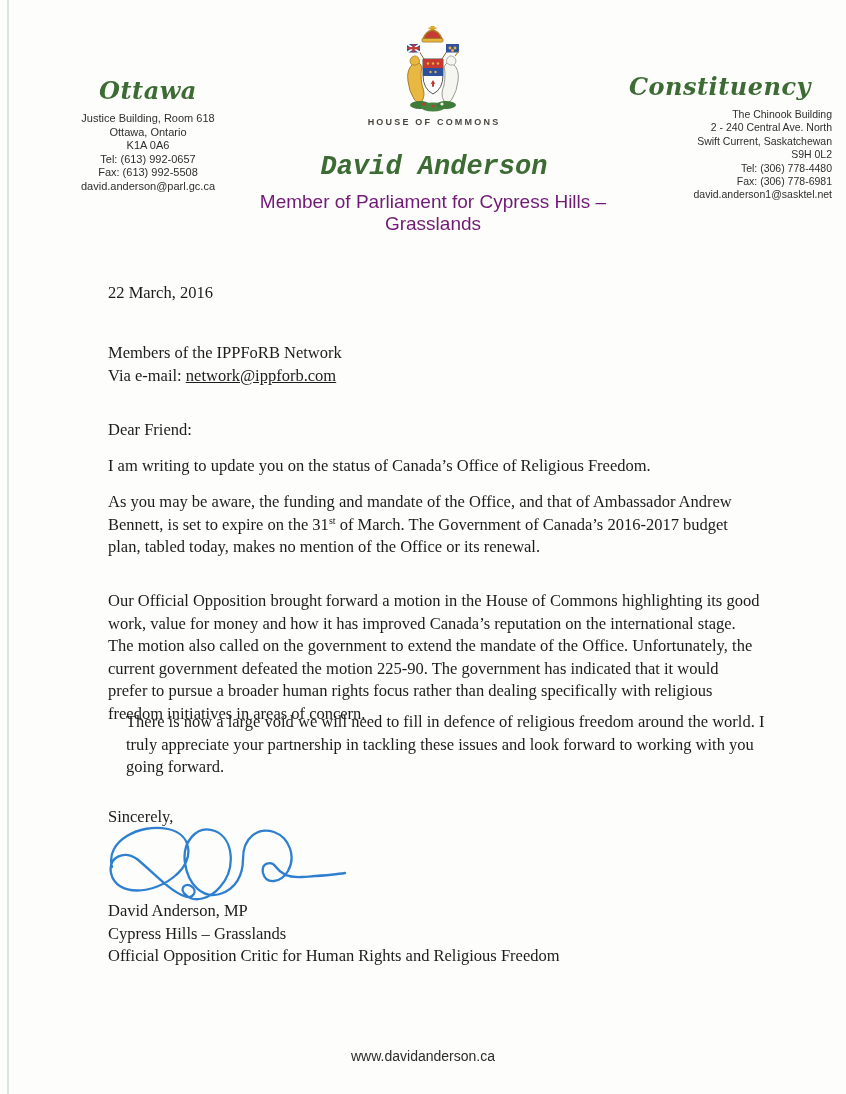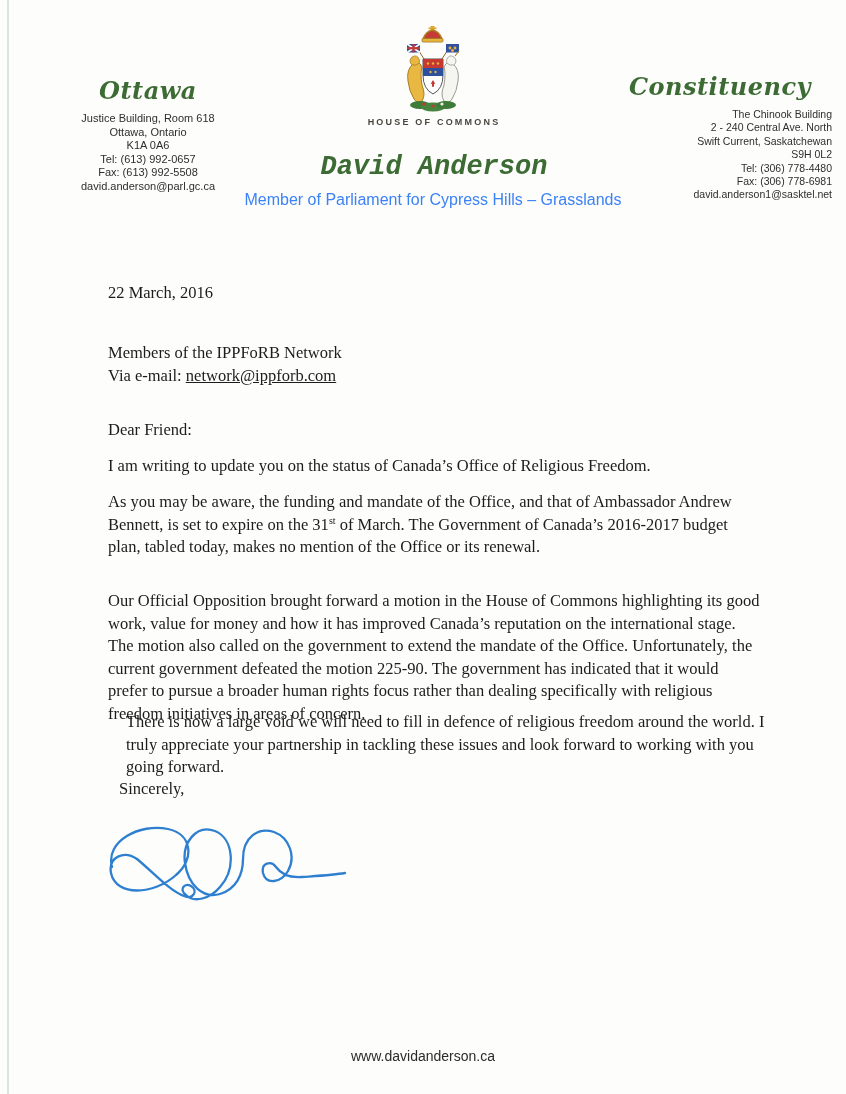--- a/index.html
+++ b/index.html
@@ -32,36 +32,36 @@
     font-family:"Liberation Sans", sans-serif; font-size:9px; font-weight:bold;
     letter-spacing:2.2px; color:#4a463e;
   }
   .mp-name {
     position:absolute; left:284px; top:152px; width:300px; text-align:center;
     font-family:Liberation Mono, monospace; font-style:italic; font-weight:bold;
     font-size:27px; color:#3c6b33;
   }
   .mp-role {
     position:absolute; left:213px; top:191px; width:440px; text-align:center;
-    font-family:"Liberation Sans", sans-serif; font-size:16px; color:#3b82f6;
+    font-family:"Liberation Sans", sans-serif; font-size:19px; color:#701a75;
   }
 
   
   .b {
     position:absolute; left:108px; width:652px;
     font-size:16.5px; line-height:22.6px; color:#1c1c1c;
   }
   .date        { top:282px; }
   .recipient   { top:342px; }
   .salutation  { top:419px; }
   .para1       { top:455px; }
   .para2       { top:491px; }
   .para3       { top:590px; }
   .para4       { top:711px;margin-left:18px; }
-  .closing     { top:778px;margin-left:11px; }
+  .closing     { top:806px; }
   .signer      { top:900px; }
   .email-link  { text-decoration:underline; }
   sup { font-size:10px; line-height:0; }
 
   .signature-wrap { position:absolute; left:100px; top:817px; width:252px; height:90px; }
 
   .footer {
     position:absolute; left:0; top:1048px; width:846px; text-align:center;
     font-family:"Liberation Sans", sans-serif; font-size:14px; color:#2b2b2b;
   }
@@ -178,15 +178,20 @@
                C136,72 143,58 143,42
                C143,20 158,10 174,15
                C190,21 196,40 188,54
                C181,66 166,68 163,56
                C161,46 171,43 176,50
                C181,57 190,61 202,60
                C216,59 234,58 245,56" fill="none" stroke="#2e7fd0" stroke-width="2.3" stroke-linecap="round"></path>
     </svg>
   </div>
 
+  <div class="b signer">
+    <div>David Anderson, MP</div>
+    <div>Cypress Hills – Grasslands</div>
+    <div>Official Opposition Critic for Human Rights and Religious Freedom</div>
+  </div>
 
   <div class="footer">www.davidanderson.ca</div>
 </div>
 
 </body></html>

